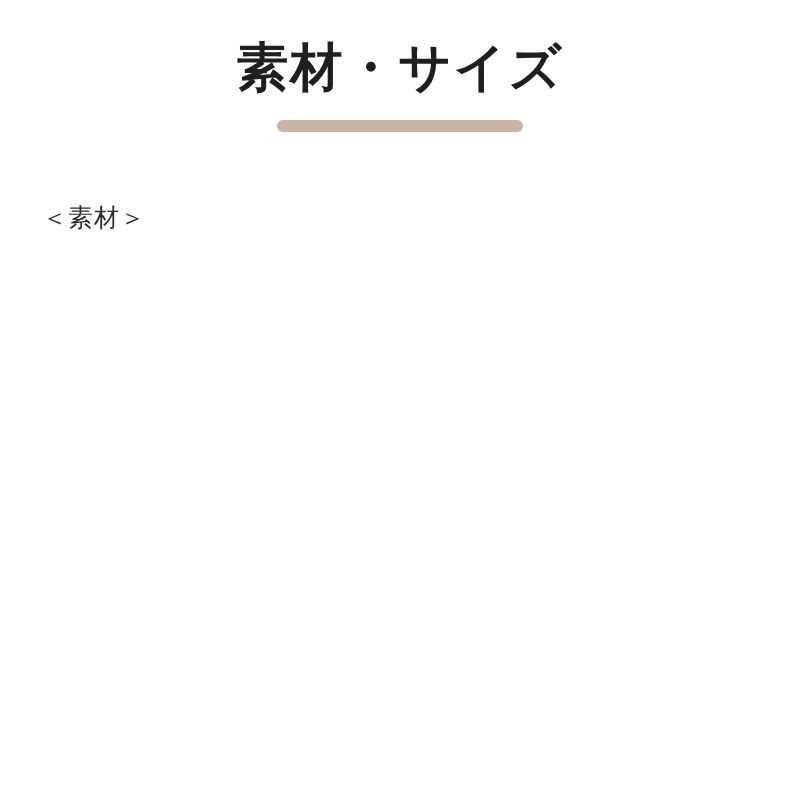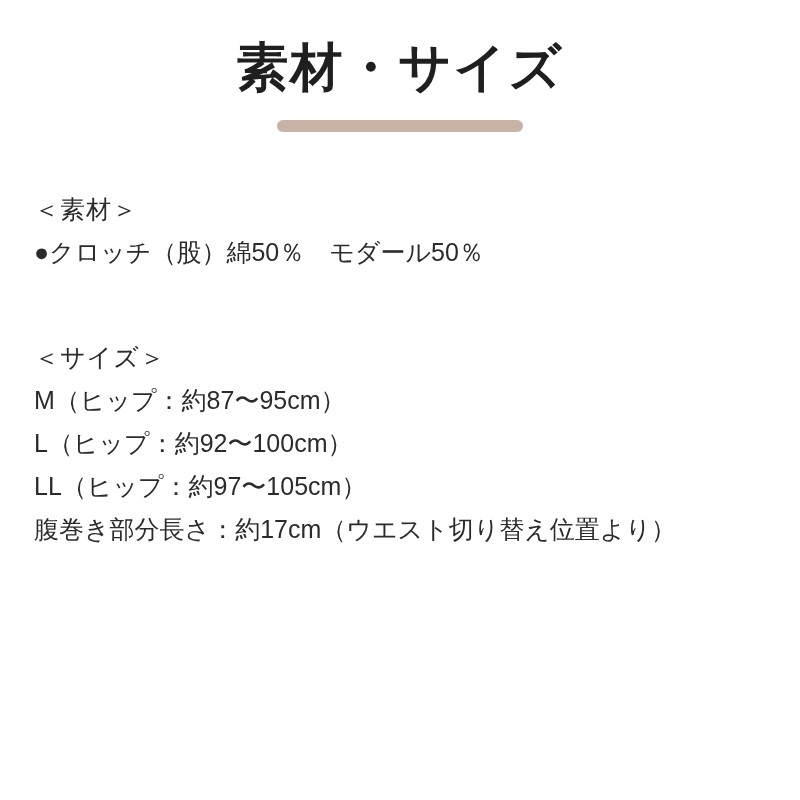--- a/index.html
+++ b/index.html
@@ -33,21 +33,21 @@
     width: 246px;
     height: 12px;
     border-radius: 6px;
     background: #c9b3a6;
     margin: 22px auto 0 auto;
   }
   .content {
     padding: 48px 26px 0 26px;
   }
   .block {
-    margin: 8px;
+    margin: 16px;
   }
   .line {
     font-size: 25px;
     line-height: 1.72;
     color: #2b2b2b;
     white-space: pre;
     font-weight: 400;
   }
   .line.heading {
     letter-spacing: 1px;
@@ -61,27 +61,19 @@
 
 <div class="page">
 
   <div class="title">素材・サイズ</div>
   <div class="title-underline" style="background: rgb(201, 179, 166);"></div>
 
   <div class="content">
 
     <div class="block">
       <div class="line heading">＜素材＞</div>
-      <div class="line">●クロッチ（股）綿50％　モダール50％</div>
     </div>
 
     <div class="spacer"></div>
 
-    <div class="block">
-      <div class="line heading">＜サイズ＞</div>
-      <div class="line">M（ヒップ：約87〜95cm）</div>
-      <div class="line">L（ヒップ：約92〜100cm）</div>
-      <div class="line">LL（ヒップ：約97〜105cm）</div>
-      <div class="line">腹巻き部分長さ：約17cm（ウエスト切り替え位置より）</div>
-    </div>
 
   </div>
 </div>
 
 </body></html>

